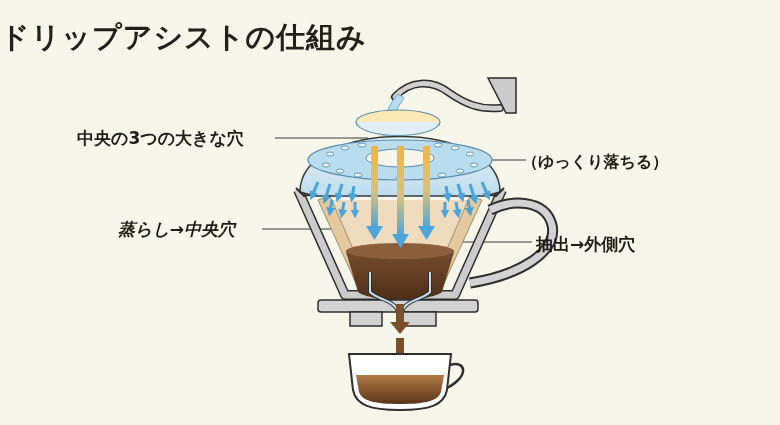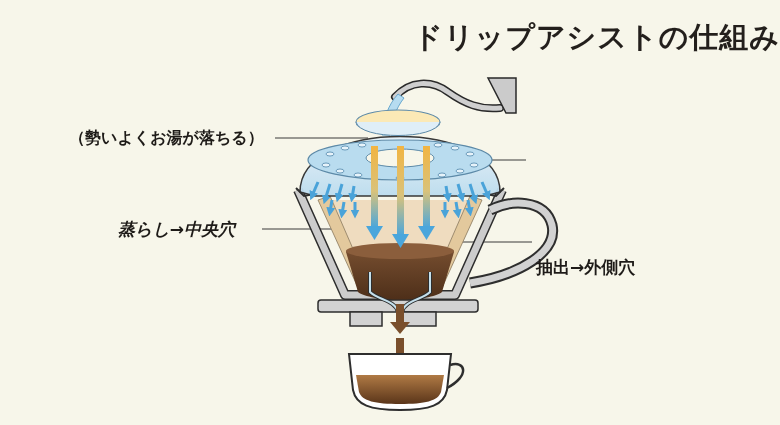--- a/index.html
+++ b/index.html
@@ -5,34 +5,34 @@
   html, body { margin: 0; padding: 0; }
   body {
     width: 780px; height: 425px; overflow: hidden;
     background: #f7f6ea;
     font-family: "DejaVu Sans", "Liberation Sans", sans-serif;
     color: #1f1d1a;
     position: relative;
   }
   .title {
     position: absolute; left: 0; right: 0; top: 18px;
-    text-align: right; font-size: 29px; font-weight: bold;
+    text-align: left; font-size: 29px; font-weight: bold;
     letter-spacing: 1px; color: #231f1c;
   }
   .label {
     position: absolute; font-weight: bold; font-size: 17px;
     line-height: 24px; white-space: nowrap; color: #1e1b18;
   }
   .label .sub { display: block; font-size: 16px; }
   .l1 { left: 77px; top: 126px; }
   .l1 .sub { margin-left: -8px; }
   .l2 { left: 530px; top: 150px; }
   .l2 .sub { margin-left: -8px; }
   .l3 { left: 118px; top: 217px; font-style: italic; }
-  .l4 { left: 536px; top: 232px; margin-top: 23px; }
+  .l4 { left: 536px; top: 232px; }
   svg.art { position: absolute; left: 0; top: 0; }
 </style>
 </head>
 <body>
 
 <div class="title">ドリップアシストの仕組み</div>
 
 <svg class="art" width="780" height="425" viewBox="0 0 780 425">
   <defs>
     <linearGradient id="stream" x1="0" y1="0" x2="0" y2="1">
@@ -165,20 +165,21 @@
   </g>
 
   <g>
     <path d="M349,354 L451,354 L447,390 C444,405 430,410 400,410 C370,410 356,405 353,390 Z" fill="#ffffff" stroke="#2e2e2e" stroke-width="2"></path>
     <path d="M356,375 L444,375 L441,392 C438,401 425,404 400,404 C375,404 362,401 359,392 Z" fill="url(#cupCoffee)"></path>
     <path d="M450,365 C466,360 470,376 447,388" fill="none" stroke="#2e2e2e" stroke-width="2.5"></path>
   </g>
 </svg>
 
 <div class="label l1">
-  <span class="sub">（勢いよくお湯が落ちる）</span>
+  <span>中央の3つの大きな穴</span>
 </div>
 
 <div class="label l2">
+  <span class="sub">（ゆっくり落ちる）</span>
 </div>
 
 <div class="label l3">蒸らし→中央穴</div>
 <div class="label l4">抽出→外側穴</div>
 
 </body></html>

